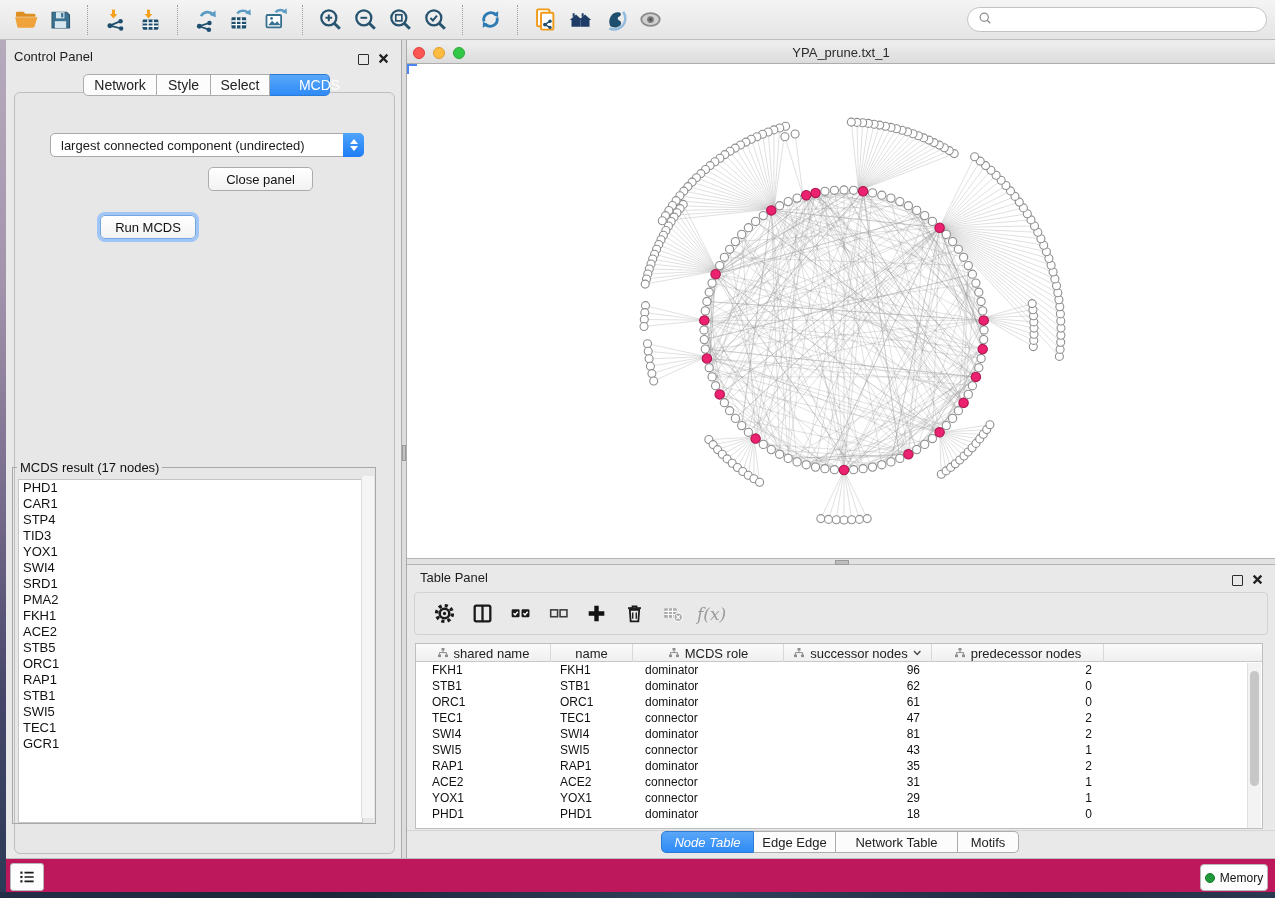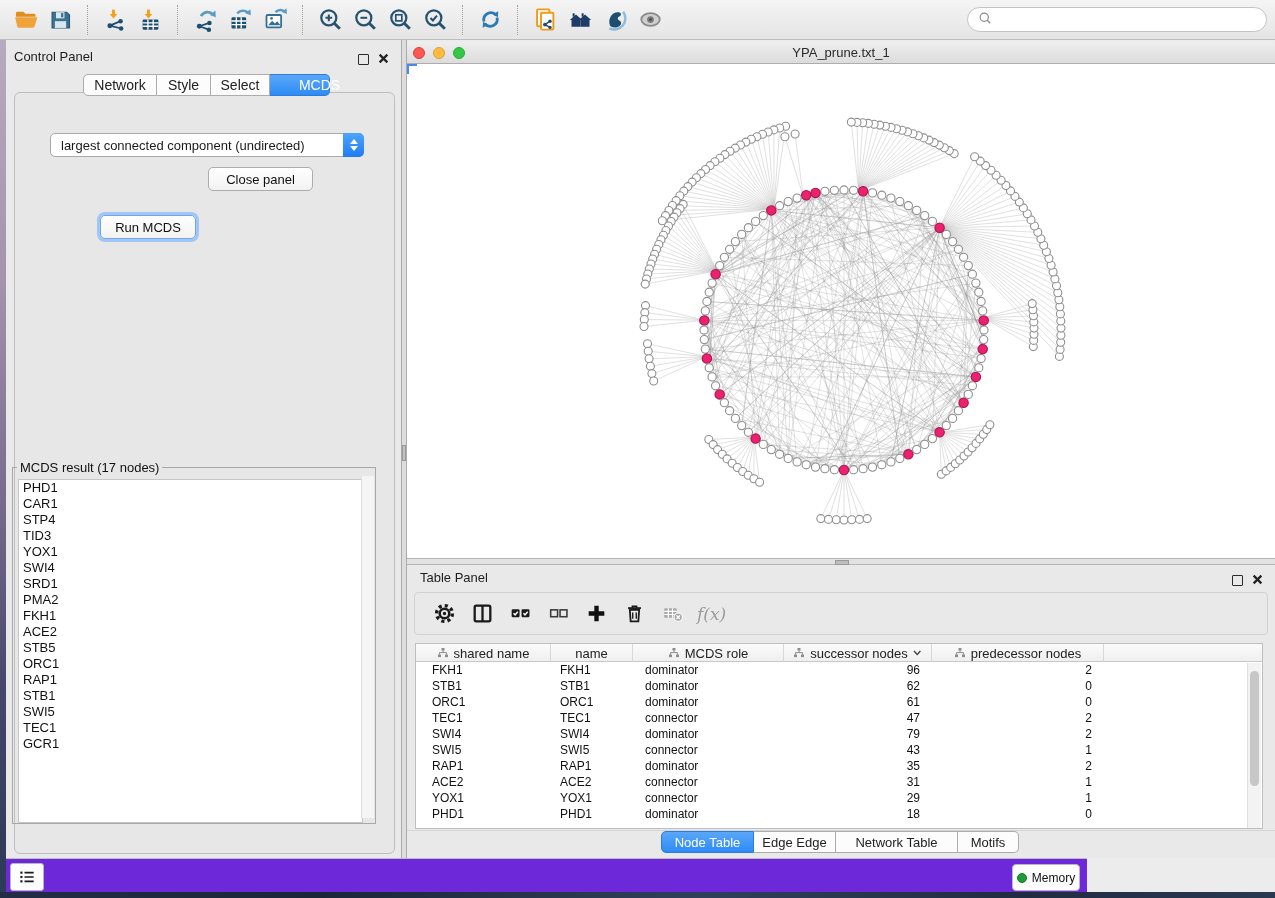--- a/index.html
+++ b/index.html
@@ -79,21 +79,21 @@
   #tscroll{position:absolute;right:1px;top:19px;width:13px;height:166px;background:#F3F3F3;border-left:1px solid #E0E0E0;}
   #tthumb{position:absolute;left:1.5px;top:8px;width:9px;height:115px;background:#C7C7C7;border-radius:5px;}
   #bottom-tabs{position:absolute;left:254px;top:266px;height:22px;display:flex;}
   .bt-tab{height:22px;box-sizing:border-box;border:1px solid #ACACAC;border-left:none;background:#FCFCFC;font-size:13px;
           display:flex;align-items:center;justify-content:center;color:#222;}
   .bt-tab:first-child{border-left:1px solid #ACACAC;border-radius:5px 0 0 5px;}
   .bt-tab:last-child{border-radius:0 5px 5px 0;}
   .bt-tab.active{background:linear-gradient(#5AA7F8,#2E8BF7);border-color:#2E7BD6;color:#fff;}
   #tabs-strip-line{position:absolute;left:0;top:265px;width:868px;height:1px;background:#D5D5D5;}
   
-  #status-bar{left:6px;top:858px;width:1081px;height:34px;background:#6d28d9;border-top:1px solid #BDBDBD;box-sizing:border-box;}
+  #status-bar{left:6px;top:858px;width:1269px;height:34px;background:#be185d;border-top:1px solid #BDBDBD;box-sizing:border-box;}
   #list-btn{position:absolute;left:4px;top:4px;width:32px;height:26px;background:#FDFDFD;border:1px solid #B9B9B9;
             border-radius:3px;display:flex;align-items:center;justify-content:center;}
   #memory-btn{position:absolute;right:7px;top:5px;width:66px;height:25px;background:#FDFDFD;border:1px solid #B9B9B9;
               border-radius:4px;display:flex;align-items:center;justify-content:center;gap:5px;font-size:12px;color:#111;}
   .green-dot{width:10px;height:10px;border-radius:50%;background:#1F9939;border:1px solid #157A2B;box-sizing:border-box;}
 </style>
 </head>
 <body>
 
 <div id="page">
@@ -693,21 +693,21 @@
             <div class="td" style="width: 135px; text-align: left; padding-left: 16px;">TEC1</div>
             <div class="td" style="width: 82px; text-align: left; padding-left: 9px;">TEC1</div>
             <div class="td" style="width: 151px; text-align: left; padding-left: 12px;">connector</div>
             <div class="td" style="width: 148px; text-align: right; padding-right: 12px;">47</div>
             <div class="td" style="width: 172px; text-align: right; padding-right: 12px;">2</div>
           </div>
           <div class="trow">
             <div class="td" style="width: 135px; text-align: left; padding-left: 16px;">SWI4</div>
             <div class="td" style="width: 82px; text-align: left; padding-left: 9px;">SWI4</div>
             <div class="td" style="width: 151px; text-align: left; padding-left: 12px;">dominator</div>
-            <div class="td" style="width: 148px; text-align: right; padding-right: 12px;">79</div>
+            <div class="td" style="width: 148px; text-align: right; padding-right: 12px;">81</div>
             <div class="td" style="width: 172px; text-align: right; padding-right: 12px;">2</div>
           </div>
           <div class="trow">
             <div class="td" style="width: 135px; text-align: left; padding-left: 16px;">SWI5</div>
             <div class="td" style="width: 82px; text-align: left; padding-left: 9px;">SWI5</div>
             <div class="td" style="width: 151px; text-align: left; padding-left: 12px;">connector</div>
             <div class="td" style="width: 148px; text-align: right; padding-right: 12px;">43</div>
             <div class="td" style="width: 172px; text-align: right; padding-right: 12px;">1</div>
           </div>
           <div class="trow">
@@ -738,21 +738,21 @@
             <div class="td" style="width: 148px; text-align: right; padding-right: 12px;">18</div>
             <div class="td" style="width: 172px; text-align: right; padding-right: 12px;">0</div>
           </div>
         </div>
       <div id="tscroll">
           <div id="tthumb"></div>
         </div>
     </div>
     <div id="tabs-strip-line"></div>
     <div id="bottom-tabs">
-        <div class="bt-tab active" style="width: 93px;">Node Table</div>
+        <div class="bt-tab active" style="width: 93px; font-style: italic;">Node Table</div>
         <div class="bt-tab" style="width: 82px;">Edge Edge</div>
         <div class="bt-tab" style="width: 122px;">Network Table</div>
         <div class="bt-tab" style="width: 61px;">Motifs</div>
       </div>
   </div>
 
   <div id="status-bar" class="abs">
     <div id="list-btn">
       <svg viewBox="0 0 24 24" width="20" height="20">
           <rect x="4" y="5.5" width="2.6" height="2.6" fill="#1a1a1a"></rect>

